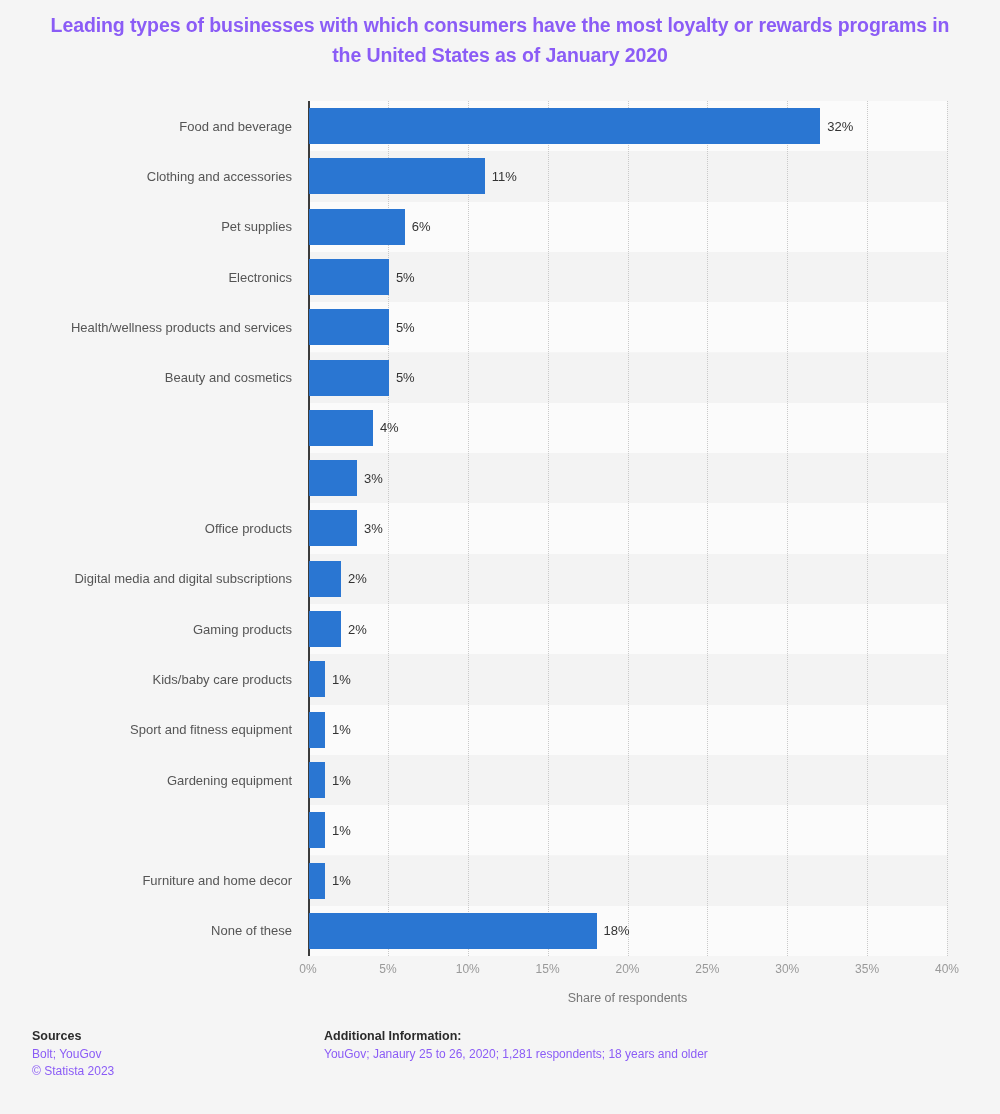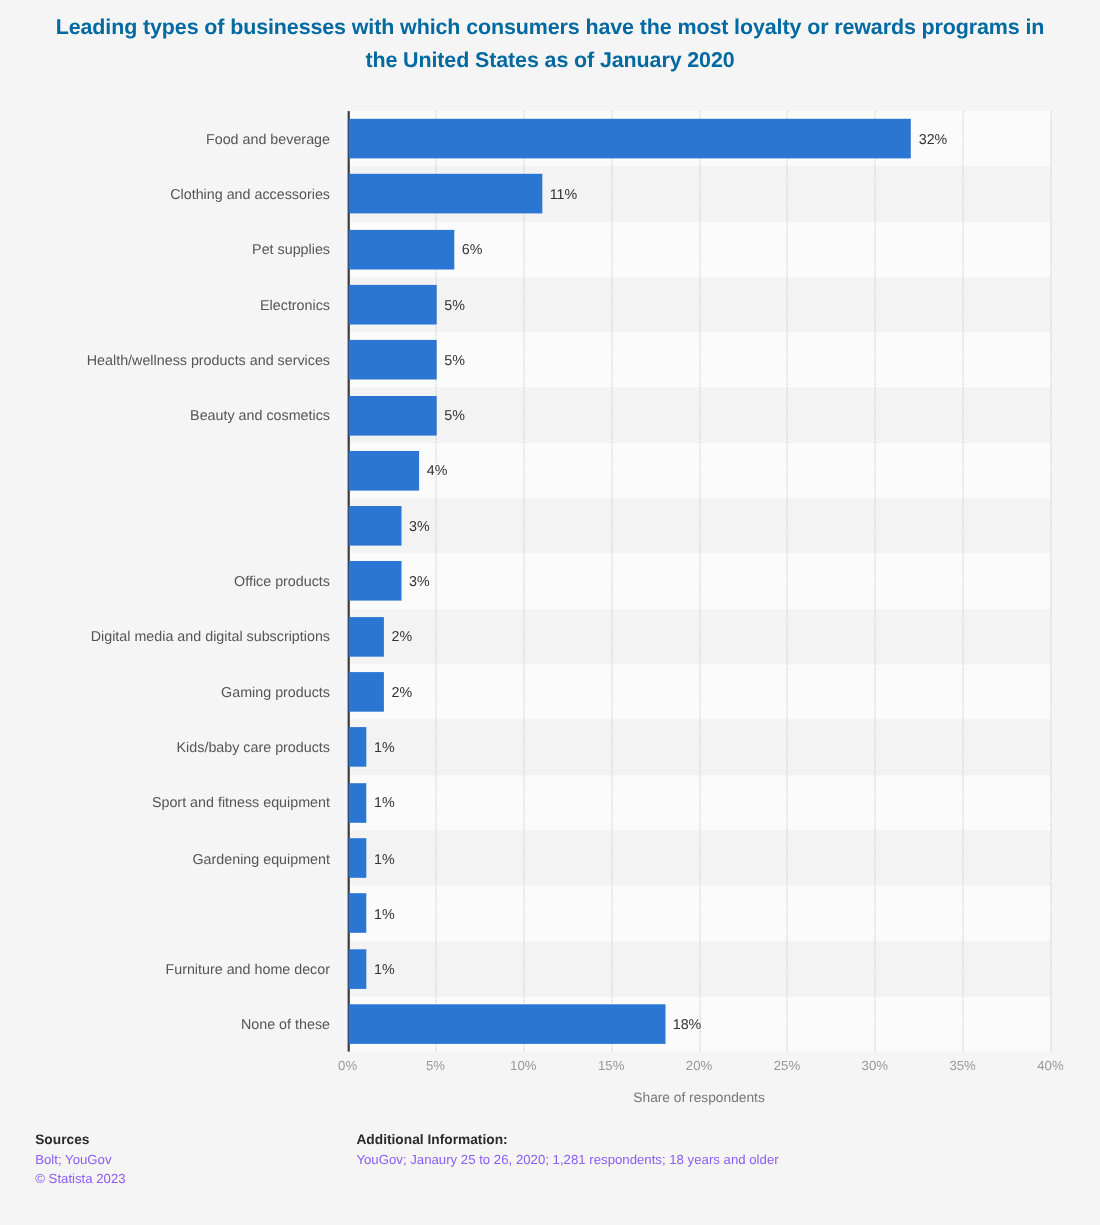--- a/index.html
+++ b/index.html
@@ -19,28 +19,28 @@
   
   .title {
     position: absolute;
     top: 10px;
     left: 50px;
     width: 900px;
     text-align: center;
     font-size: 19.5px;
     font-weight: bold;
     line-height: 30px;
-    color: #0369a1;
+    color: #8b5cf6;
     letter-spacing: -0.1px;
   }
 
   
   .chart-area {
     position: absolute;
-    left: 8px;
+    left: 0;
     top: 95px;
     width: 792px;
     height: 862px;
   }
 
   
   .plot {
     position: absolute;
     left: 308px;
     top: 6px;

